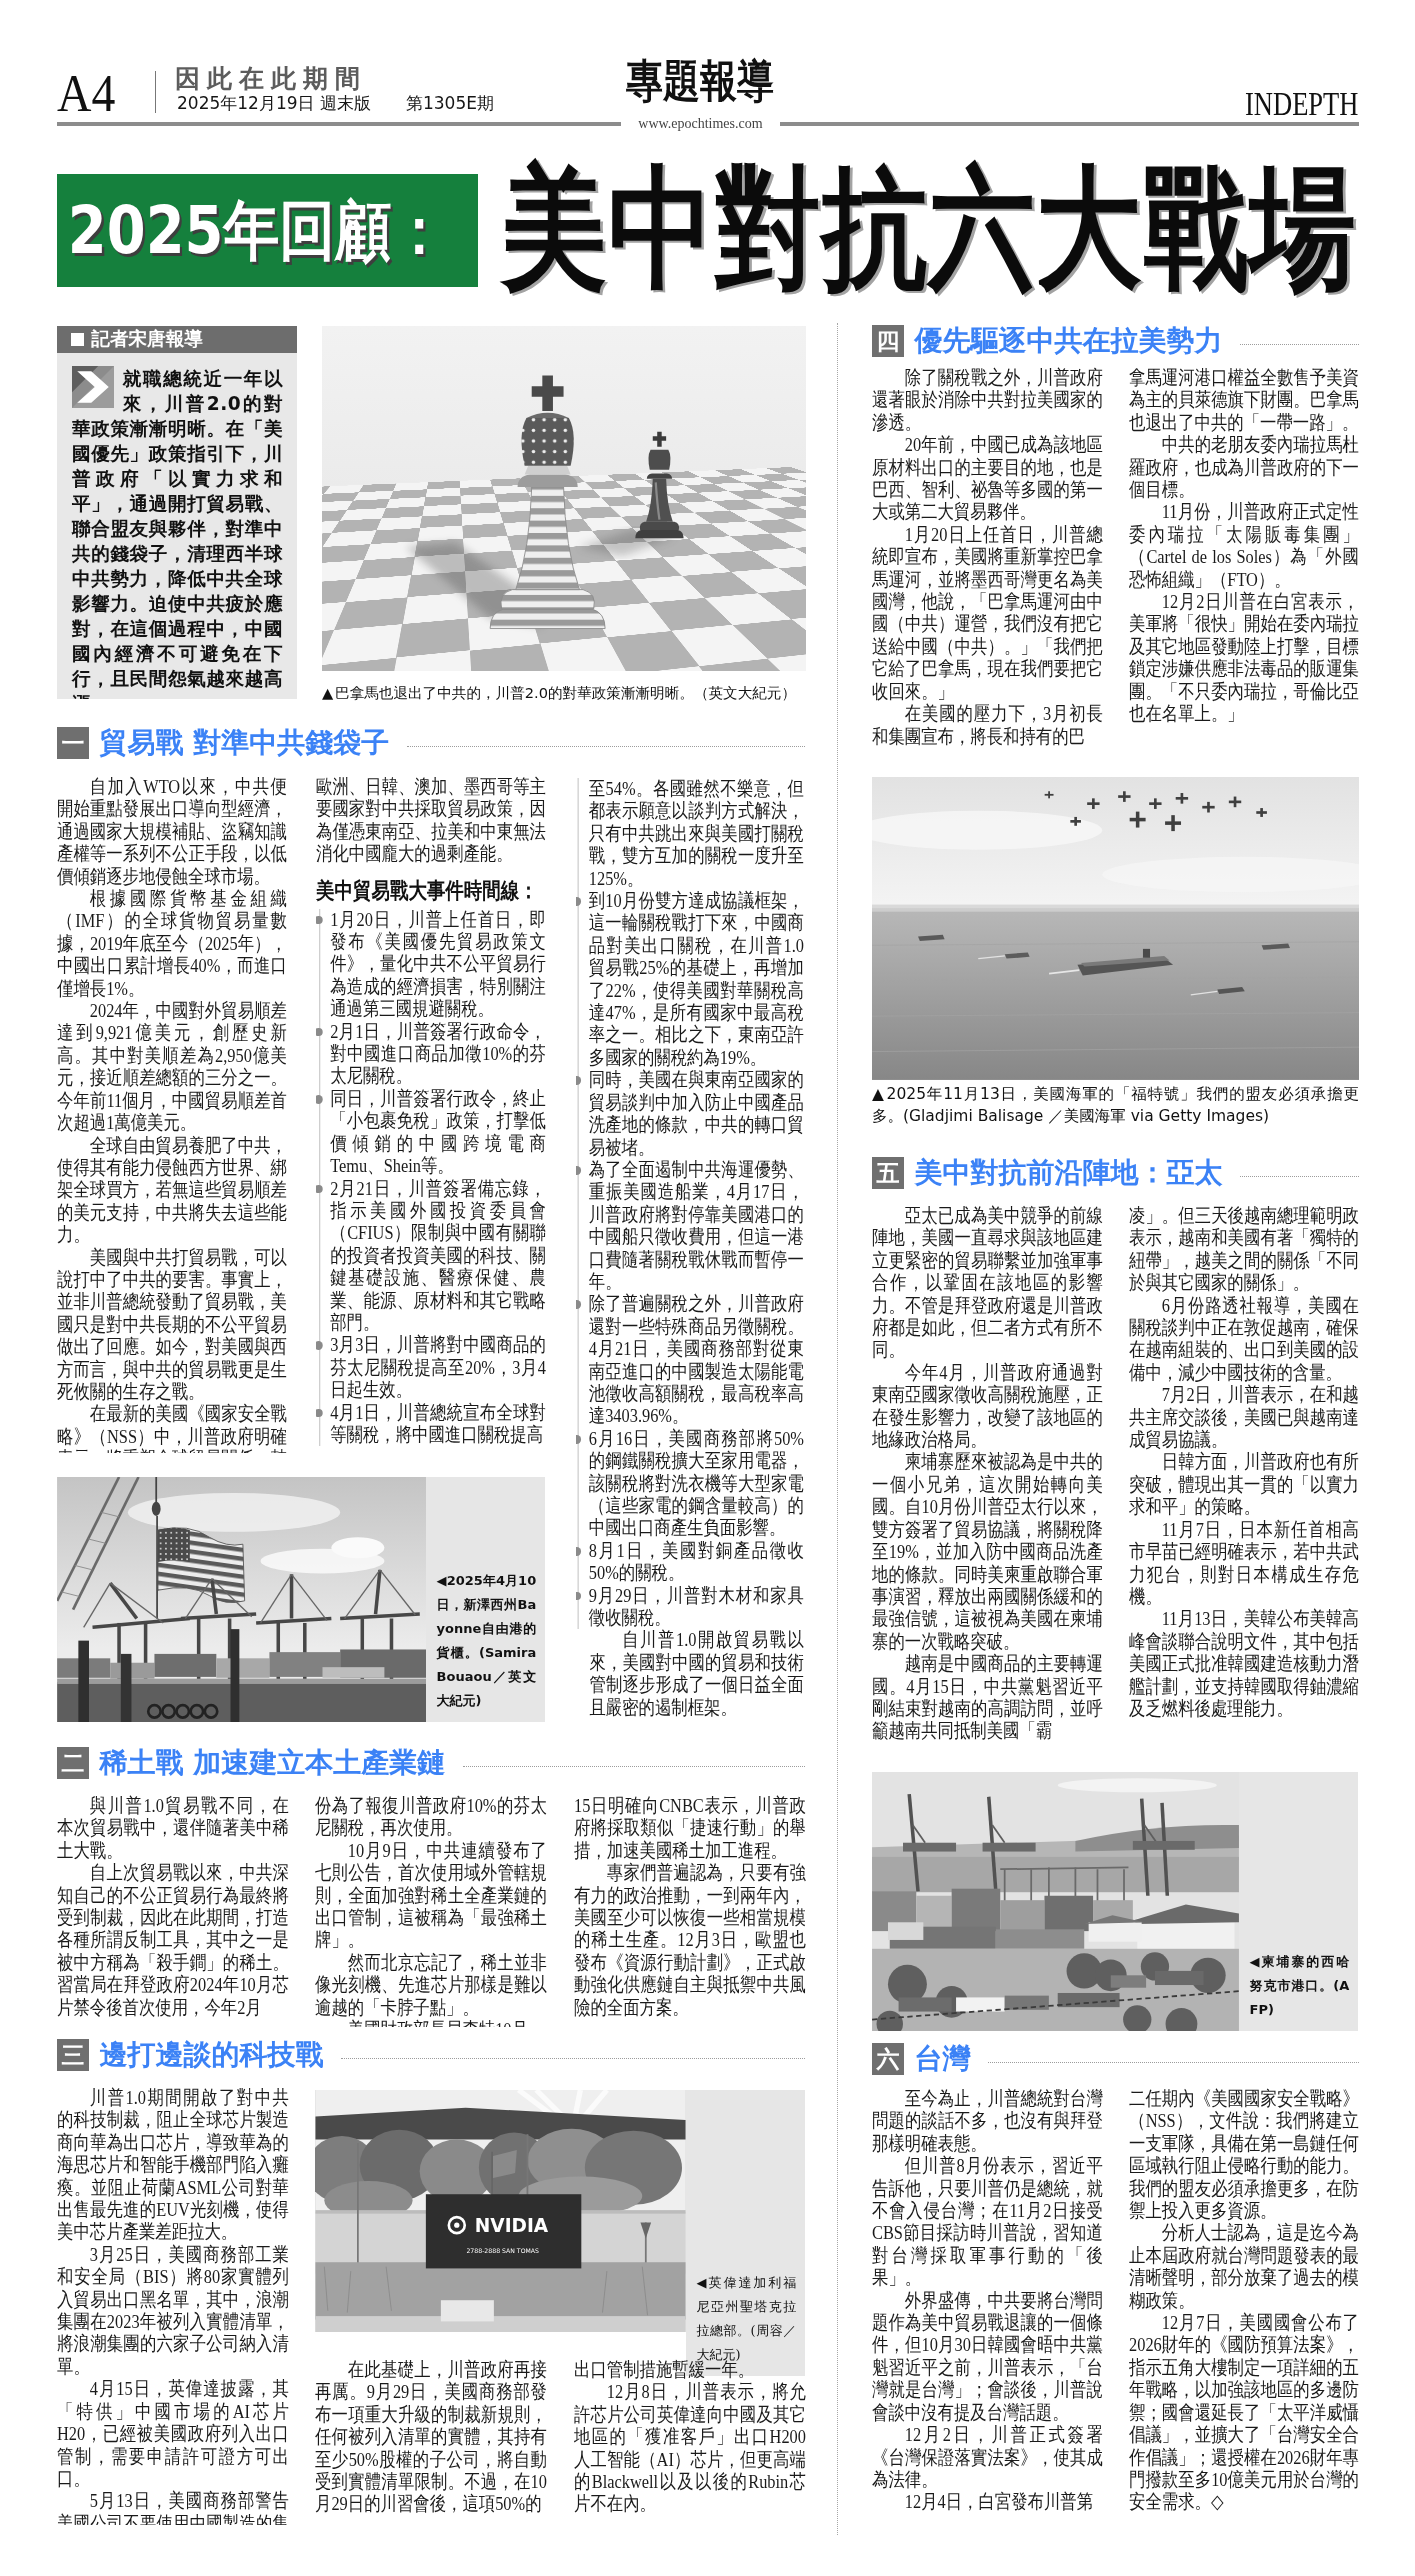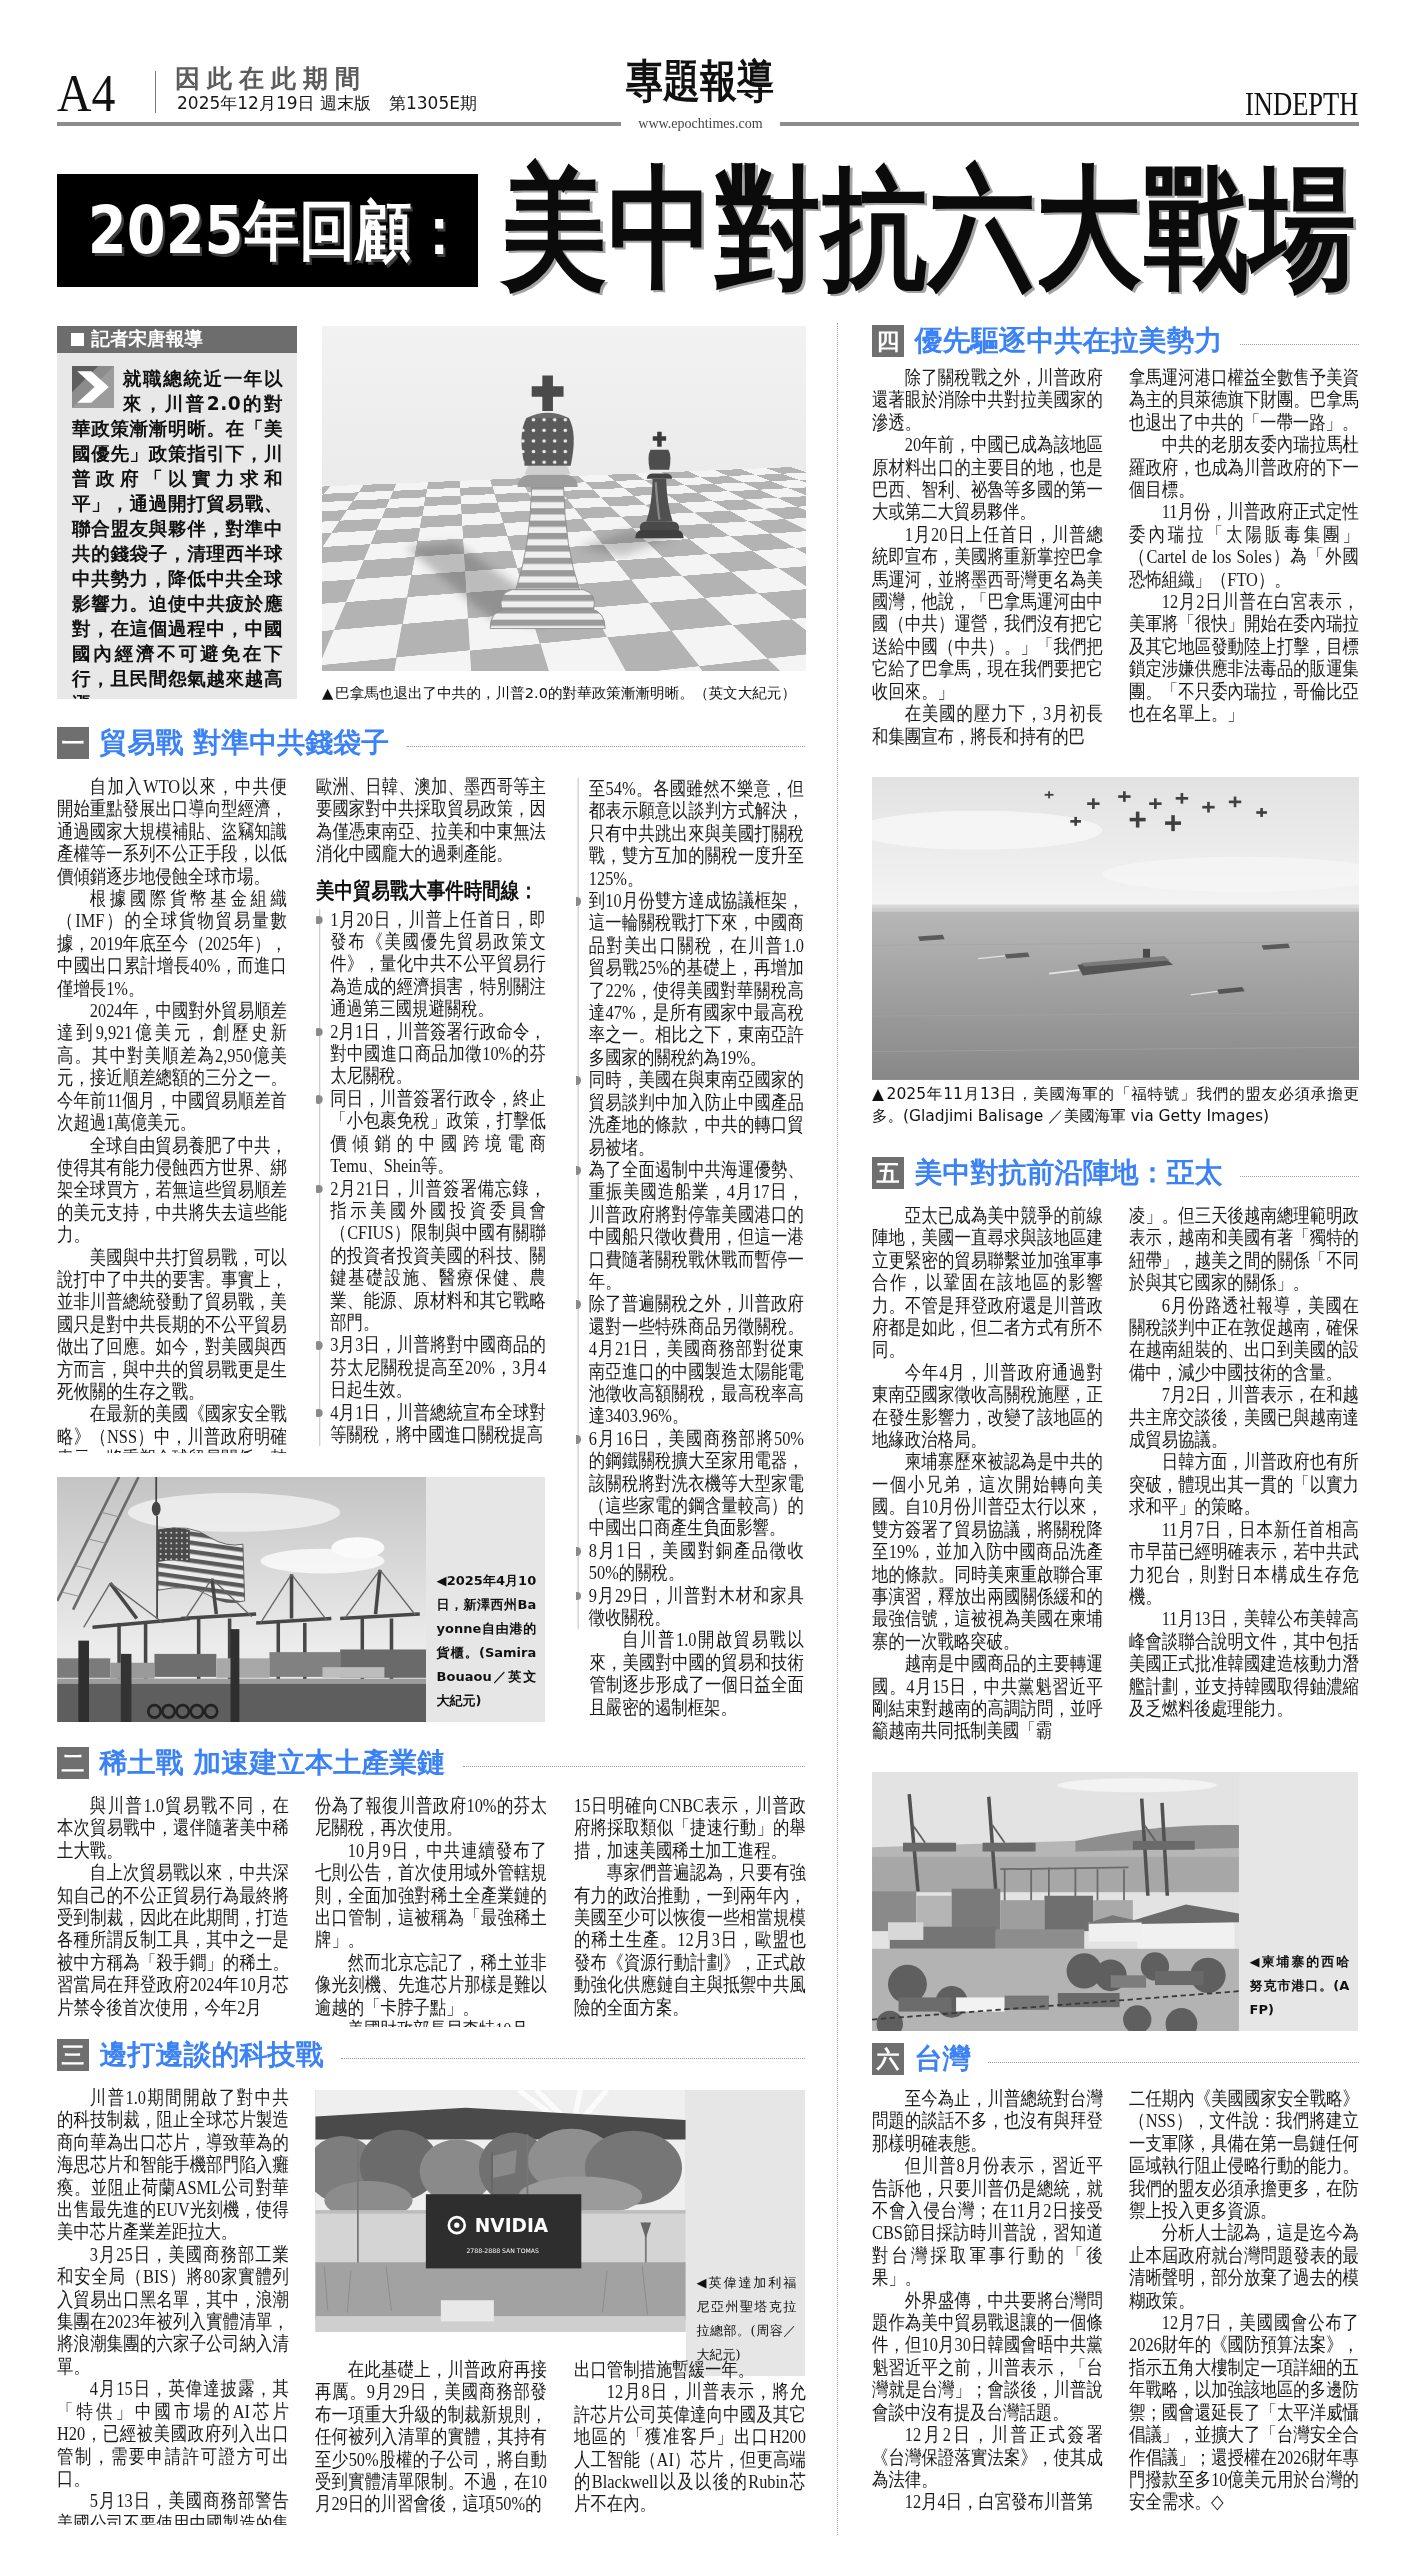--- a/index.html
+++ b/index.html
@@ -4,28 +4,28 @@
 <style>
 *{box-sizing:border-box;margin:0;padding:0}
 html,body{width:1415px;height:2576px;background:#ffffff;overflow:hidden}
 body{position:relative;font-family:"DejaVu Sans","Liberation Sans",sans-serif;color:#111}
 .abs{position:absolute}
 
 
 .page-num{font-family:"Liberation Serif","DejaVu Serif",serif;font-size:53px;line-height:53px;color:#111;transform:scaleX(0.9);transform-origin:0 0}
 .masthead{font-family:"DejaVu Serif","Liberation Serif",serif;font-weight:bold;font-size:25px;letter-spacing:7px;color:#5c5c5c;line-height:28px}
 .dateline{font-family:"DejaVu Sans",sans-serif;font-size:17px;line-height:19.5px;color:#161616;white-space:nowrap}
-.dateline .issue{margin-left:18px}
+.dateline .issue{margin-left:35px}
 .section-name{font-family:"DejaVu Serif","Liberation Serif",serif;font-weight:bold;font-size:37px;line-height:39px;text-align:center;transform:scaleY(1.2);transform-origin:50% 0;color:#111}
 .rule{background:#8c8c8c}
 .url{font-family:"Liberation Serif","DejaVu Serif",serif;font-size:14px;line-height:19.5px;color:#444;background:#fff;text-align:center}
 .indepth{font-family:"Liberation Serif","DejaVu Serif",serif;font-size:34px;line-height:34px;color:#111;transform:scaleX(0.78);transform-origin:100% 0;white-space:nowrap}
 
 
-.kicker-box{background:#000000;display:flex;align-items:center;justify-content:flex-start;overflow:hidden}
+.kicker-box{background:#15803d;display:flex;align-items:center;justify-content:flex-end;overflow:hidden}
 .kicker-box span{display:inline-block;font-family:"DejaVu Sans",sans-serif;font-weight:bold;font-size:65px;line-height:71px;color:#fff;text-shadow:2.7px 2.7px 0 #3e3e3e;transform:scaleX(0.86);white-space:nowrap}
 .main-title{font-family:"DejaVu Serif","Liberation Serif",serif;font-weight:bold;font-size:106px;line-height:106px;letter-spacing:0.9px;color:#0b0b0b;white-space:nowrap;transform:scaleY(1.25);transform-origin:0 0;text-shadow:2.7px 1.8px 0 #a3a3a3}
 
 
 .lead-box{background:#e8e8e8;overflow:hidden}
 .byline-bar{height:26.5px;background:#6d6d6d;color:#fff;font-weight:bold;font-size:18.6px;line-height:26.5px;padding-left:14px;display:flex;align-items:center;gap:7px}
 .sq-icon{display:inline-block;width:13.3px;height:13.3px;background:#fff}
 .lead-text{padding:13.3px 14px 0 15px;font-weight:bold;font-size:18.6px;line-height:25px;text-align:justify;color:#111;letter-spacing:0.4px}
 .chev-icon{float:left;width:42px;height:42px;margin:0 8.8px 3.5px 0}
 

